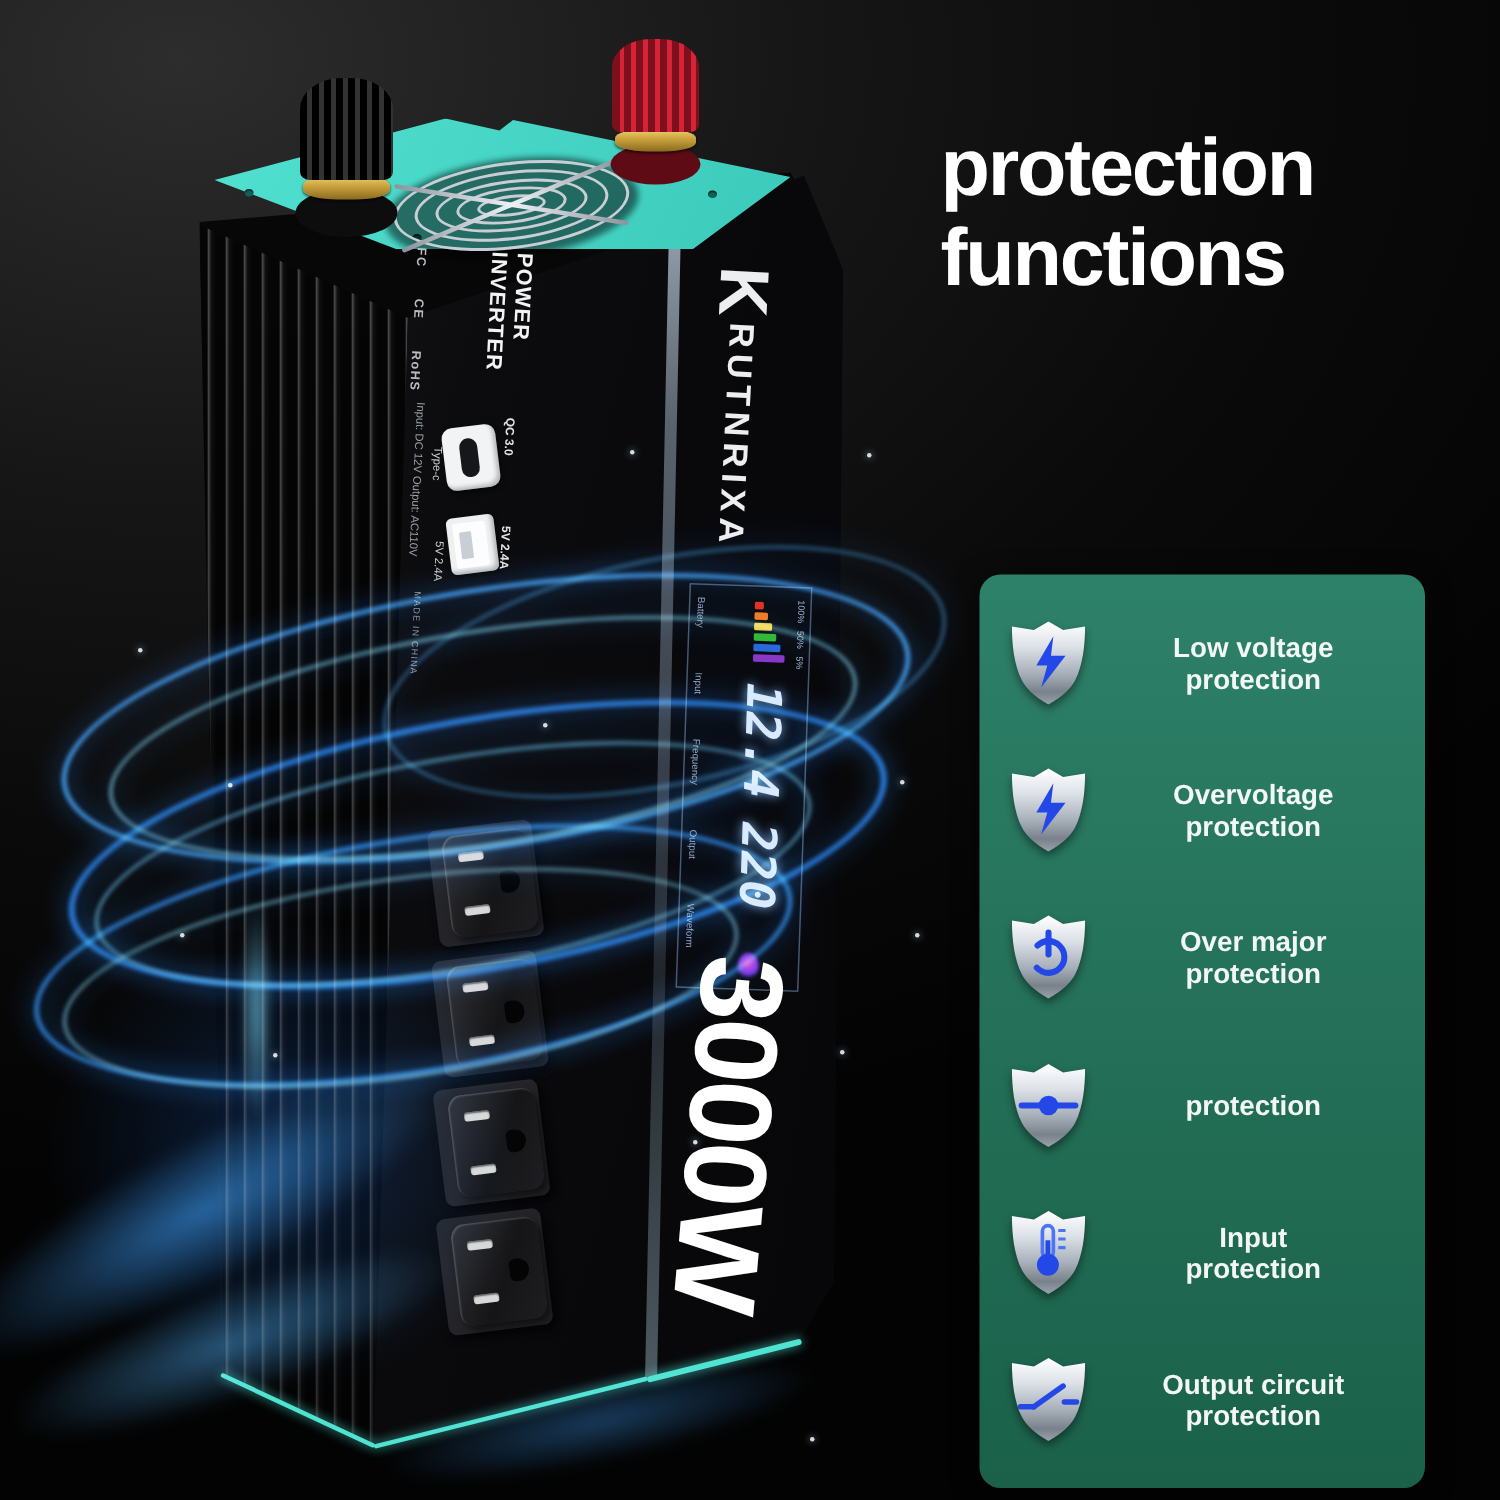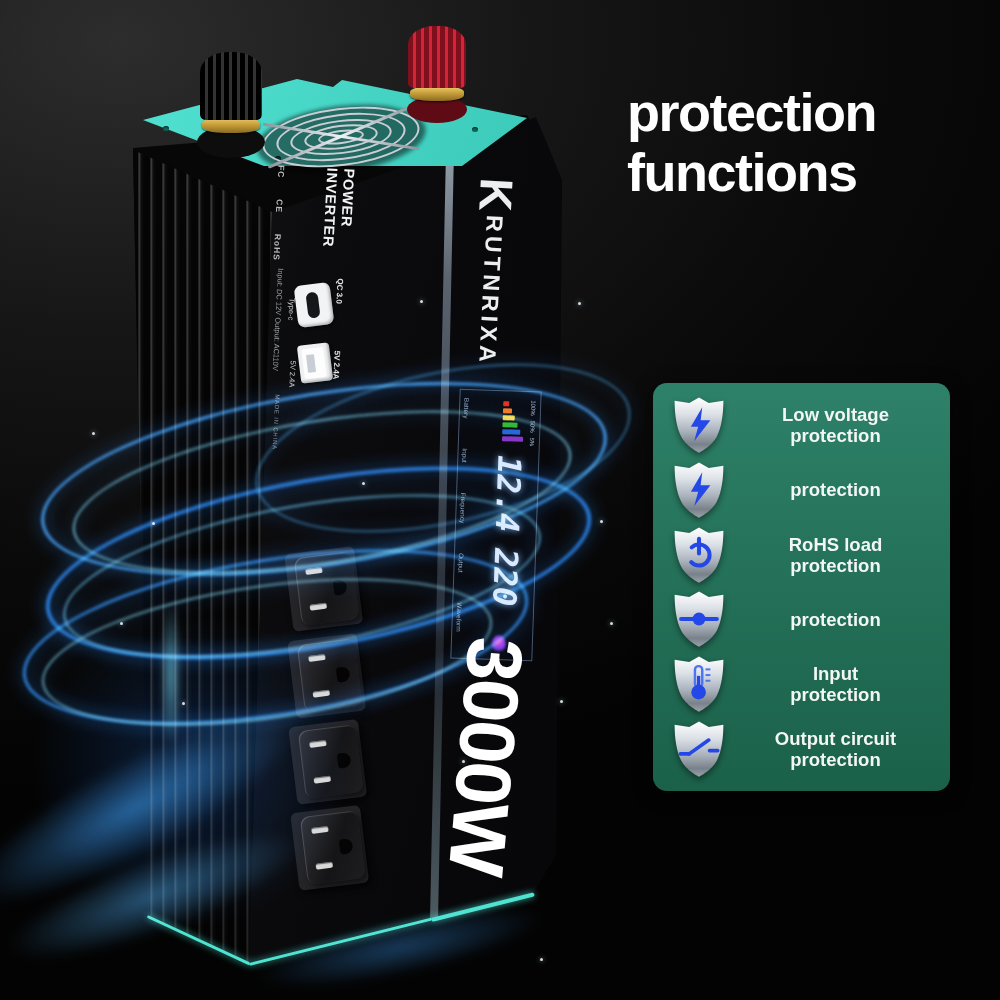--- a/index.html
+++ b/index.html
@@ -124,21 +124,21 @@
   .st2{left:0px;top:858px;width:310px;height:75px;background:radial-gradient(closest-side,rgba(80,180,255,.45),transparent);transform:rotate(-20deg);filter:blur(4px);}
   .st3{left:255px;top:920px;width:290px;height:55px;background:radial-gradient(closest-side,rgba(60,160,255,.35),transparent);transform:rotate(-12deg);filter:blur(4px);}
   .st4{left:160px;top:600px;width:22px;height:150px;background:radial-gradient(closest-side,rgba(120,220,255,.6),transparent);filter:blur(3px);}
   .glowbl{position:absolute;left:30px;top:610px;width:320px;height:320px;mix-blend-mode:screen;
     background:radial-gradient(circle,rgba(30,120,255,.22),transparent 70%);}
   .spark{position:absolute;width:3px;height:3px;border-radius:50%;background:#fff;box-shadow:0 0 5px rgba(160,220,255,.95);opacity:.85;}
 
   
   .headline{left:627px;top:82px;width:360px;color:#fff;font-size:54px;font-weight:700;
     line-height:60px;letter-spacing:-1.5px;}
-  .gpanel{left:653px;top:383px;width:297px;height:408px;border-radius:14px;
+  .gpanel{left:653px;top:383px;width:297px;height:609px;border-radius:14px;
     background:linear-gradient(180deg,#2e8169 0%,#236e56 55%,#1b614a 100%);
     box-shadow:0 4px 18px rgba(0,0,0,.55);display:flex;flex-direction:column;justify-content:space-around;
     padding:10px 12px;box-sizing:border-box;}
   .prow{display:flex;align-items:center;}
   .shieldbox{width:68px;display:flex;justify-content:center;flex:0 0 68px;}
   .ptext{flex:1;text-align:center;color:#f2f6f4;font-size:18.5px;font-weight:700;line-height:21px;}
   .shield{filter:drop-shadow(0 3px 3px rgba(0,0,0,.45));}
 </style>
 </head>
 <body>
@@ -338,20 +338,21 @@
             <stop offset=".62" stop-color="#a8b0ba"></stop>
                 <stop offset=".85" stop-color="#79818b"></stop>
                 <stop offset="1" stop-color="#9aa1aa"></stop>
           </linearGradient>
             </defs>
           <path d="M32 2 L44 9 L62 6 C62 22 60 38 54 50 C48 62 32 70 32 70 C32 70 16 62 10 50 C4 38 2 22 2 6 L20 9 Z" fill="url(#sg2)"></path>
           <path d="M36 14 L22 38 L31 38 L26 56 L46 30 L34 30 Z" fill="#2447e8"></path>
         </svg>
       </div>
       <div class="ptext">
+        <div>Overvoltage</div>
         <div>protection</div>
       </div>
     </div>
 
     <div class="prow">
       <div class="shieldbox">
         <svg class="shield" width="52" height="60" viewBox="0 0 64 72">
           <defs>
               <linearGradient id="sg3" x1="0" y1="0" x2="0" y2="1">
             <stop offset="0" stop-color="#ffffff"></stop>
@@ -360,21 +361,21 @@
                 <stop offset=".85" stop-color="#79818b"></stop>
                 <stop offset="1" stop-color="#9aa1aa"></stop>
           </linearGradient>
             </defs>
           <path d="M32 2 L44 9 L62 6 C62 22 60 38 54 50 C48 62 32 70 32 70 C32 70 16 62 10 50 C4 38 2 22 2 6 L20 9 Z" fill="url(#sg3)"></path>
           <circle cx="32" cy="36" r="13" fill="none" stroke="#2447e8" stroke-width="5" stroke-dasharray="62 20" stroke-dashoffset="-51" stroke-linecap="round"></circle>
           <line x1="32" y1="16" x2="32" y2="34" stroke="#2447e8" stroke-width="5" stroke-linecap="round"></line>
         </svg>
       </div>
       <div class="ptext">
-        <div>RoHS load</div>
+        <div>Over major</div>
         <div>protection</div>
       </div>
     </div>
 
     <div class="prow">
       <div class="shieldbox">
         <svg class="shield" width="52" height="60" viewBox="0 0 64 72">
           <defs>
               <linearGradient id="sg4" x1="0" y1="0" x2="0" y2="1">
             <stop offset="0" stop-color="#ffffff"></stop>

